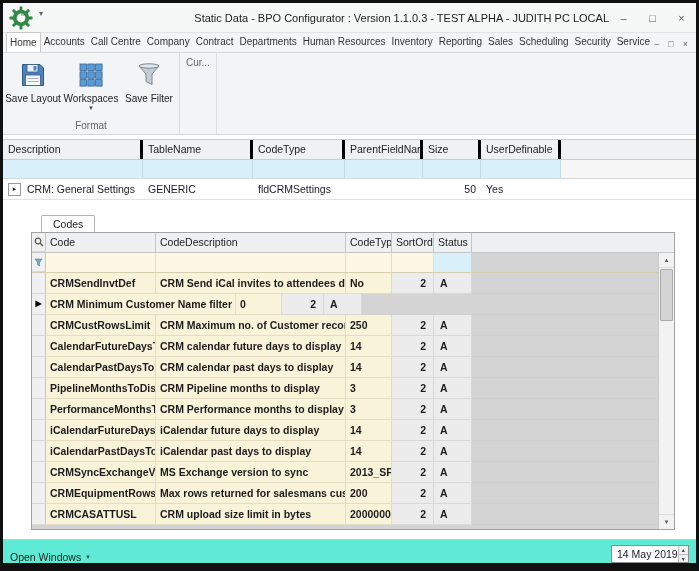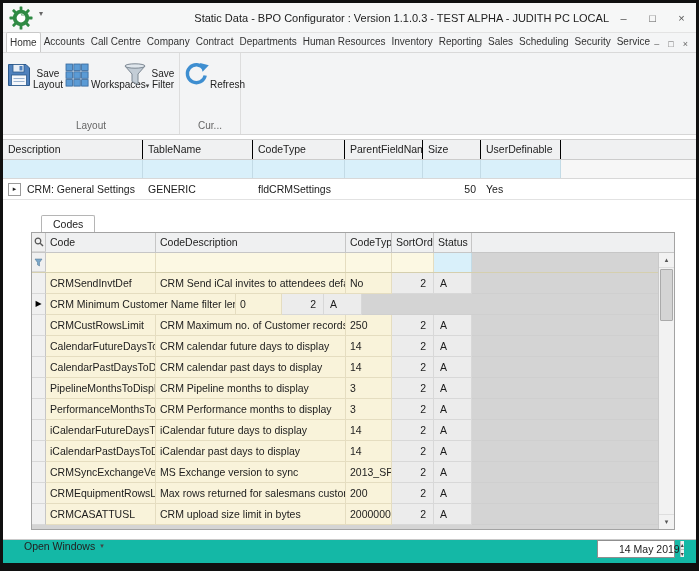--- a/index.html
+++ b/index.html
@@ -21,70 +21,70 @@
   .tabstrip { height:20px; background:#f4f5f6; border-bottom:1px solid #d9d9d9; display:flex; align-items:flex-end; padding-left:3px; flex:0 0 auto; }
   .rtabs { display:flex; height:20px; overflow:hidden; white-space:nowrap; }
   .rtab { padding:0 3px; line-height:19px; font-size:10px; color:#333; }
   .rtab.active { background:#fff; border:1px solid #c9c9c9; border-bottom:none; border-radius:2px 2px 0 0; }
   .mdi-controls { margin-left:auto; display:flex; align-items:center; gap:9px; padding:0 8px 3px 4px; color:#666; font-size:9px; }
   .mdi-btn { cursor:default; }
   
   .ribbon { height:82px; background:#f3f4f5; border-bottom:1px solid #d6d6d6; display:flex; flex:0 0 auto; }
   .rgroup { display:flex; flex-direction:column; border-right:1px solid #ddd; padding:2px 2px 0 2px; }
   .rbuttons { flex:1; display:flex; align-items:flex-start; gap:2px; padding-top:2px; }
-  .rbtn { width:56px; display:flex; flex-direction:row; align-items:flex-end; padding-top:3px; cursor:default; }
+  .rbtn { width:56px; display:flex; flex-direction:column; align-items:center; padding-top:3px; cursor:default; }
   .rbtn .icon { width:30px; height:30px; display:flex; align-items:center; justify-content:center; }
   .rbtn .lbl { font-size:10px; color:#222; margin-top:3px; text-align:center; line-height:11px; }
   .rbtn .dd { font-size:7px; color:#444; line-height:8px; }
   .glabel { text-align:center; font-size:10px; color:#666; padding:2px 4px 3px; }
   
   .mgrid { margin-top:4px; border-top:1px solid #cfcfcf; flex:0 0 auto; }
   .mrow-head { display:flex; height:20px; background:#f0f1f2; border-bottom:1px solid #cccccc; }
-  .mhcell { padding:3px 5px; border-right:1px solid #000000; font-size:10.5px; color:#222; overflow:hidden; white-space:nowrap; }
+  .mhcell { padding:3px 5px; border-right:3px solid #000000; font-size:10.5px; color:#222; overflow:hidden; white-space:nowrap; }
   .mrow-filter { display:flex; height:19px; border-bottom:1px solid #d8d8d8; background:#f7f7f7; }
   .mfcell { background:#d9f0fa; border-right:1px solid #c3dbe6; }
   .mrow-data { display:flex; height:21px; background:#fff; border-bottom:1px solid #e2e2e2; align-items:center; }
   .mdcell { padding:2px 5px; font-size:10.5px; overflow:hidden; white-space:nowrap; display:flex; align-items:center; }
   .mc-desc{width:140px}.mc-table{width:110px}.mc-field{width:92px}.mc-parent{width:78px}
   .mc-size{width:58px}.mc-user{width:80px}.mc-fill{flex:1;border-right:none}
   .num { justify-content:flex-end; text-align:right; }
   .expand-box { width:13px; height:13px; border:1px solid #9a9a9a; background:#fff; display:inline-flex; align-items:center; justify-content:center; font-size:7px; color:#222; margin-right:6px; flex:0 0 auto; }
   
   .detail-area { flex:1; background:#fff; padding:14px 0 0 28px; overflow:hidden; }
   .codes-tab { display:inline-block; padding:2px 11px 3px; border:1px solid #b5b5b5; border-bottom:none; background:#fff; font-size:10.5px; position:relative; top:1px; margin-left:10px; border-radius:2px 2px 0 0; }
   .detail-panel { position:relative; width:644px; height:298px; border:1px solid #a3a3a3; background:#d4d4d4; overflow:hidden; }
   .drow-head { display:flex; height:20px; background:#eff0f1; border-bottom:1px solid #c6c6c6; }
   .dhcell { padding:3px 4px; border-right:1px solid #c6c6c6; font-size:10.5px; color:#222; overflow:hidden; white-space:nowrap; }
   .drow-filter { display:flex; height:20px; border-bottom:1px solid #d5cfae; }
   .dfcell { background:#fcf8e3; border-right:1px solid #e5ddc0; }
   .dfcell.cyan { background:#d9f0fa; border-right:1px solid #c3dbe6; }
-  .drow { display:flex; height:21px; }
+  .drow { display:flex; height:21px;font-weight:bold; }
   .dcell { padding:2px 4px; font-size:10.5px; overflow:hidden; white-space:nowrap; line-height:16px; }
   .dc-ind, .dind { width:14px; background:#f0f0f0; border-right:1px solid #c6c6c6; border-bottom:1px solid #d8d8d8; padding:2px 1px; display:flex; align-items:center; justify-content:center; font-size:8px; color:#000; }
   .dc-code,.c-code{width:110px}
   .dc-desc,.c-desc{width:190px}
   .dc-type,.c-type{width:46px}
   .dc-sort,.c-sort{width:42px}
   .dc-status,.c-status{width:38px}
   .dc-fill,.dfill{flex:1;border-right:none}
   .c-code,.c-desc,.c-type { background:#f9f3da; border-right:1px solid #e5ddc0; border-bottom:1px solid #e5ddc0; color:#1c1c1c; }
   .c-sort { background:#ececec; border-right:1px solid #d8d8d8; border-bottom:1px solid #d8d8d8; text-align:right; padding-right:7px; }
   .c-status { background:#ececec; border-right:1px solid #d8d8d8; border-bottom:1px solid #d8d8d8; padding-left:6px; }
   .dfill { background:transparent; border-bottom:1px solid #cfcfcf; }
   
   .vscroll { position:absolute; top:20px; right:0; bottom:0; width:16px; background:#f2f2f2; border-left:1px solid #c9c9c9; }
   .vs-up { position:absolute; top:0; left:0; right:0; height:15px; display:flex; align-items:center; justify-content:center; font-size:7px; color:#555; border-bottom:1px solid #dedede; }
   .vs-down { position:absolute; bottom:0; left:0; right:0; height:15px; display:flex; align-items:center; justify-content:center; font-size:7px; color:#555; border-top:1px solid #dedede; }
   .vs-thumb { position:absolute; top:16px; left:1px; right:1px; height:52px; background:#d4d4d4; border:1px solid #aaaaaa; border-radius:1px; }
   
-  .statusbar { height:24px; background:#14b8a6; border-top:1px solid #c9c9c9; display:flex; align-items:flex-start; padding:0 21px; flex:0 0 auto; }
+  .statusbar { height:24px; background:#5eead4; border-top:1px solid #c9c9c9; display:flex; align-items:flex-end; padding:0 7px; flex:0 0 auto; }
   .open-windows { display:flex; align-items:center; gap:5px; font-size:10.5px; color:#222; cursor:default; }
   .ow-arrow { font-size:7px; color:#444; }
   .date-editor { margin-left:auto; width:78px; height:18px; border:1px solid #8f8f8f; background:#fff; display:flex; align-items:stretch; }
-  .date-text { flex:1; font-size:10.5px; padding:2px 0 0 5px; white-space:nowrap;margin-left:16px; }
+  .date-text { flex:1; font-size:10.5px; padding:2px 0 0 5px; white-space:nowrap; }
   .spinner { width:14px; border-left:1px solid #bdbdbd; display:flex; flex-direction:column; }
   .spin-btn { flex:1; display:flex; align-items:center; justify-content:center; font-size:6px; color:#444; background:#f0f0f0; }
   .spin-btn:first-child { border-bottom:1px solid #bdbdbd; }
 </style>
 </head>
 <body>
 
 <div class="window">
 
   <div class="titlebar">
@@ -175,34 +175,23 @@
         <div class="rbtn">
           <span class="icon">
             <svg width="28" height="28" viewBox="0 0 28 28">
               <path d="M4 5 H24 L17 13 V23.5 L11 20.5 V13 Z" fill="#c3cdd6" stroke="#7d8893" stroke-width="1"></path>
               <ellipse cx="14" cy="5" rx="10" ry="2.2" fill="#dfe6ec" stroke="#7d8893" stroke-width="1"></ellipse>
             </svg>
           </span>
           <span class="lbl">Save Filter</span>
         </div>
       </div>
-      <div class="glabel">Layout</div>
+      <div class="glabel">Format</div>
     </div>
     <div class="rgroup">
-      <div class="rbuttons">
-        <div class="rbtn">
-          <span class="icon">
-            <svg width="28" height="28" viewBox="0 0 28 28">
-              <path d="M21.8 7.6 A9 9 0 1 0 23.2 14.5" fill="none" stroke="#3e8ed0" stroke-width="3.4"></path>
-              <polygon points="18,2 26.8,4.2 20.6,10.8" fill="#3e8ed0"></polygon>
-            </svg>
-          </span>
-          <span class="lbl">Refresh</span>
-        </div>
-      </div>
       <div class="glabel">Cur...</div>
     </div>
   </div>
 
   <div class="mgrid">
     <div class="mrow-head">
       <div class="mhcell mc-desc">Description</div>
       <div class="mhcell mc-table">TableName</div>
       <div class="mhcell mc-field">CodeType</div>
       <div class="mhcell mc-parent">ParentFieldName</div>

